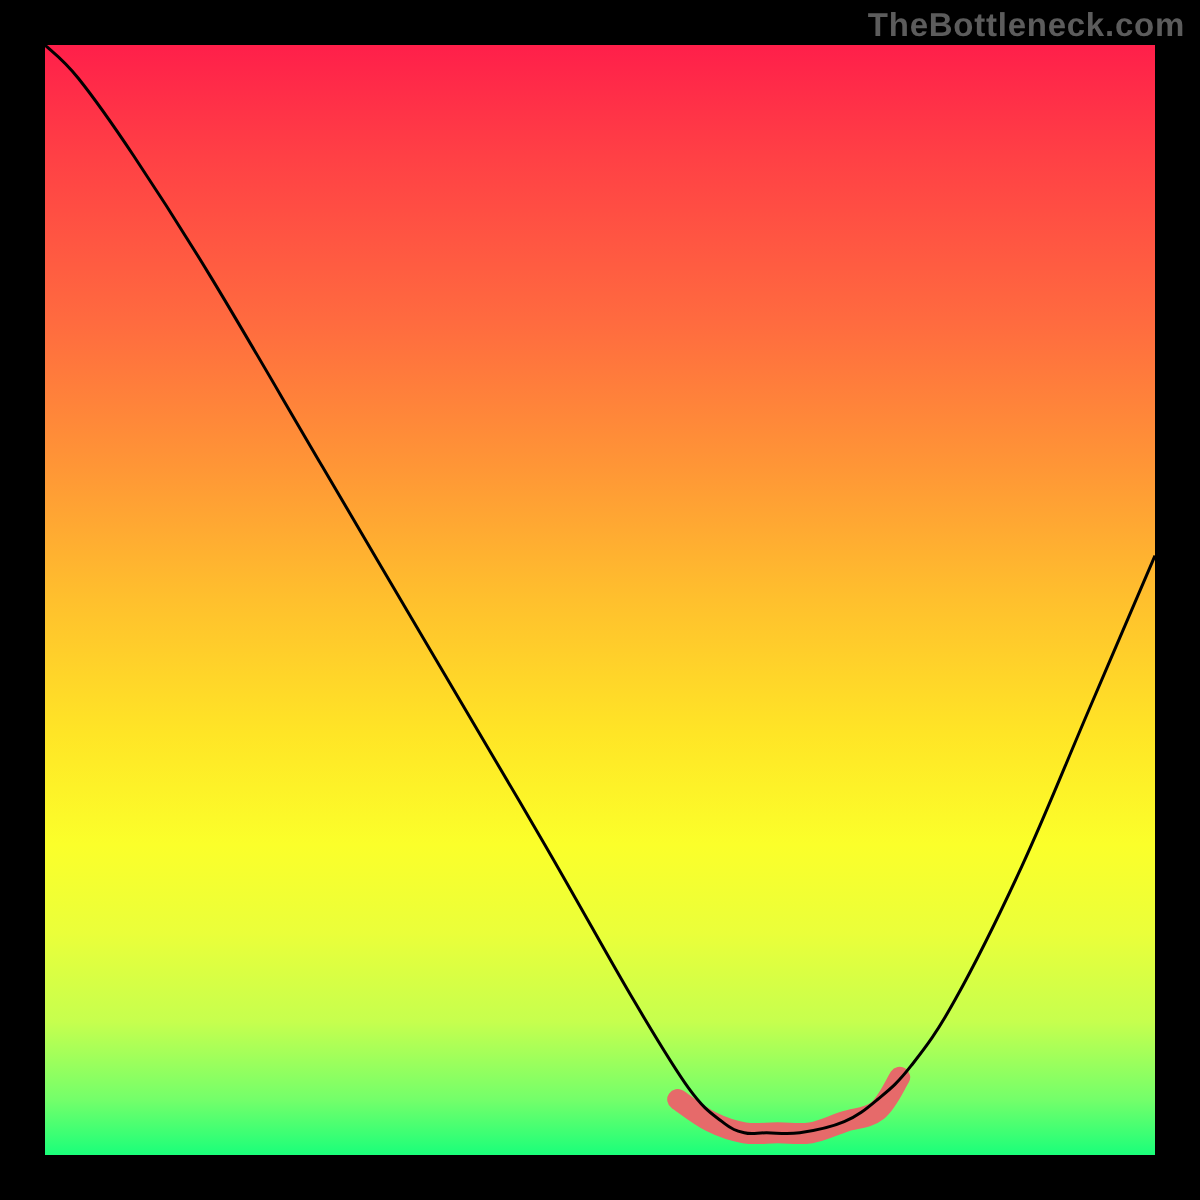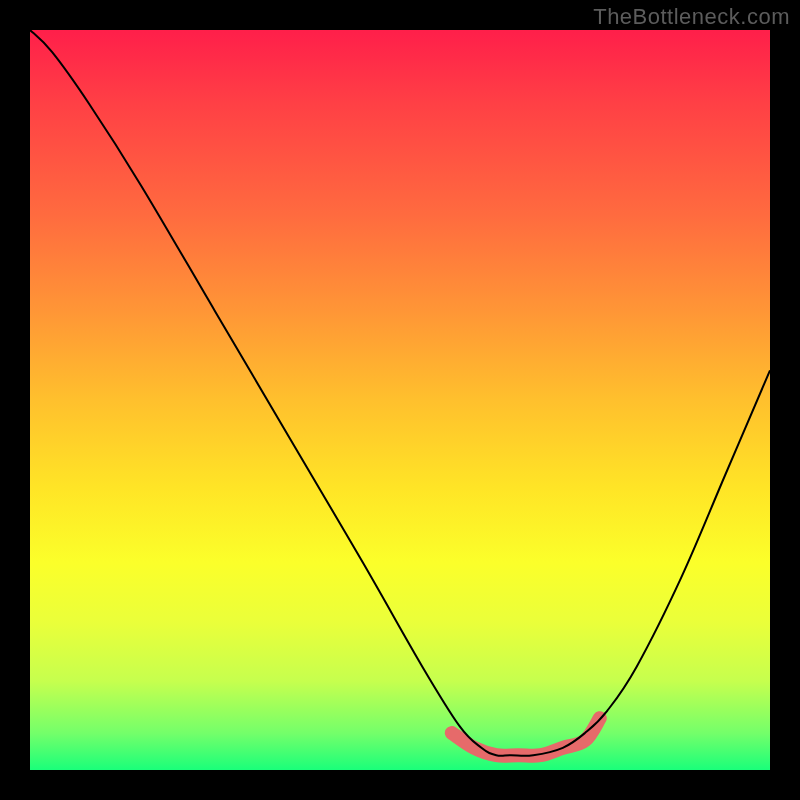--- a/index.html
+++ b/index.html
@@ -16,21 +16,21 @@
     width: 800px;
     height: 800px;
     background: #000;
   }
   .watermark {
     position: absolute;
     top: 4px;
     right: 10px;
     color: #5c5c5c;
     font-size: 22px;
-    font-weight: 400;
+    font-weight: 700;
     letter-spacing: 0.5px;
     z-index: 10;
   }
   .plot-area {
     position: absolute;
     left: 30px;
     top: 30px;
     width: 740px;
     height: 740px;
     

